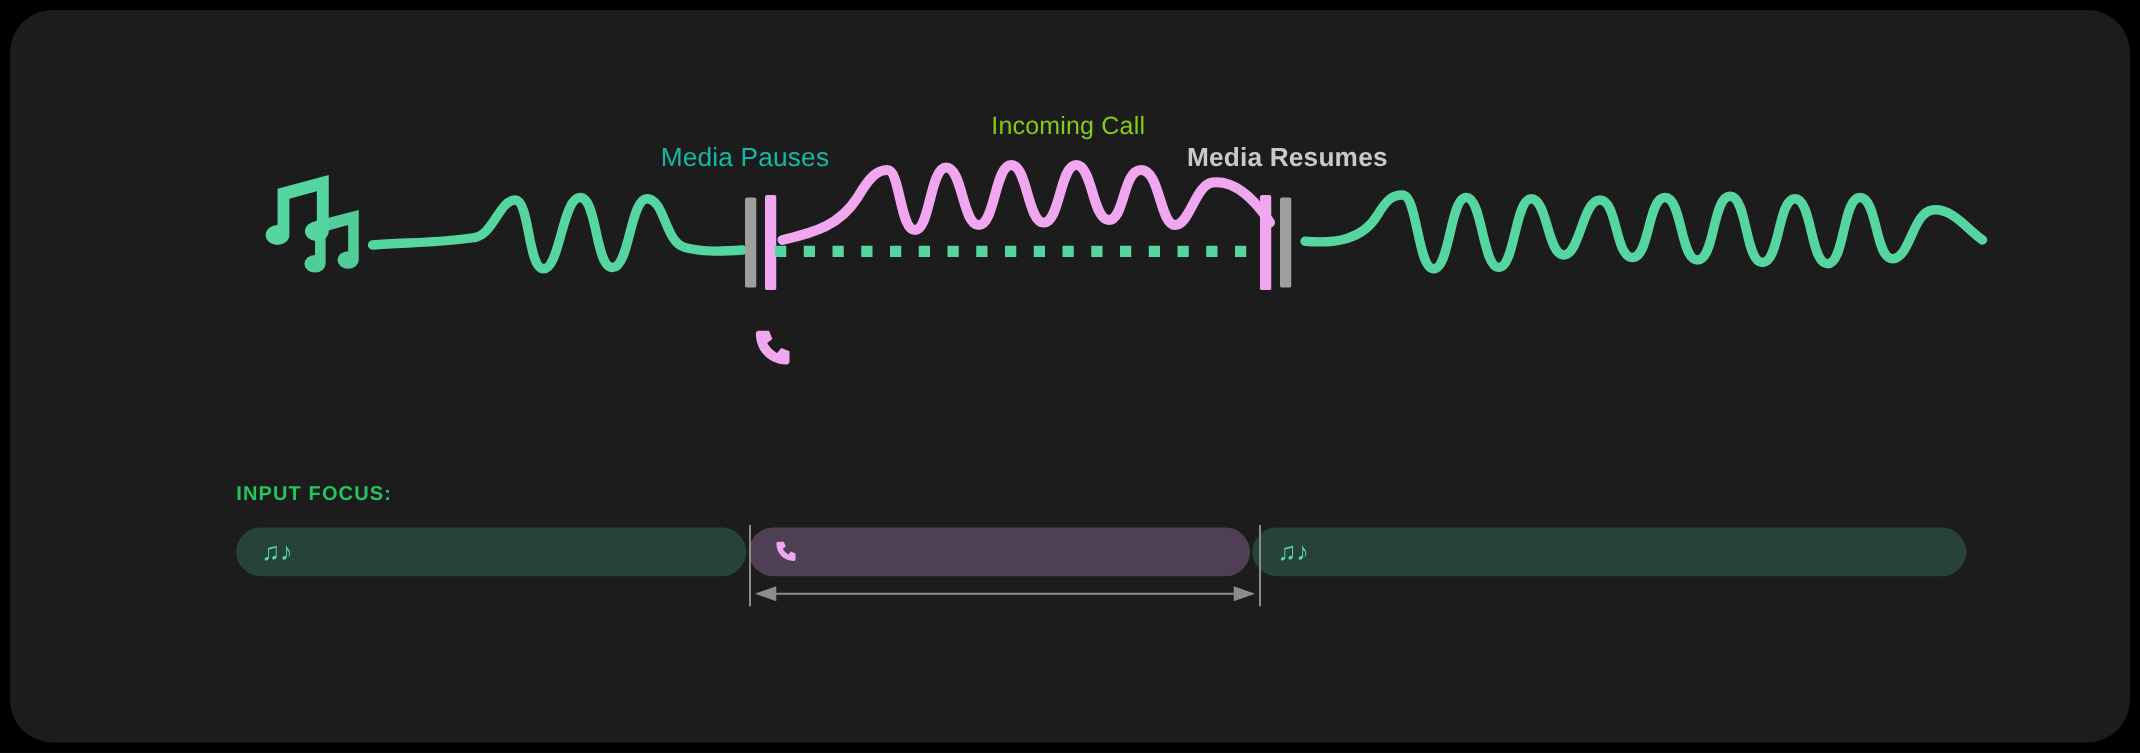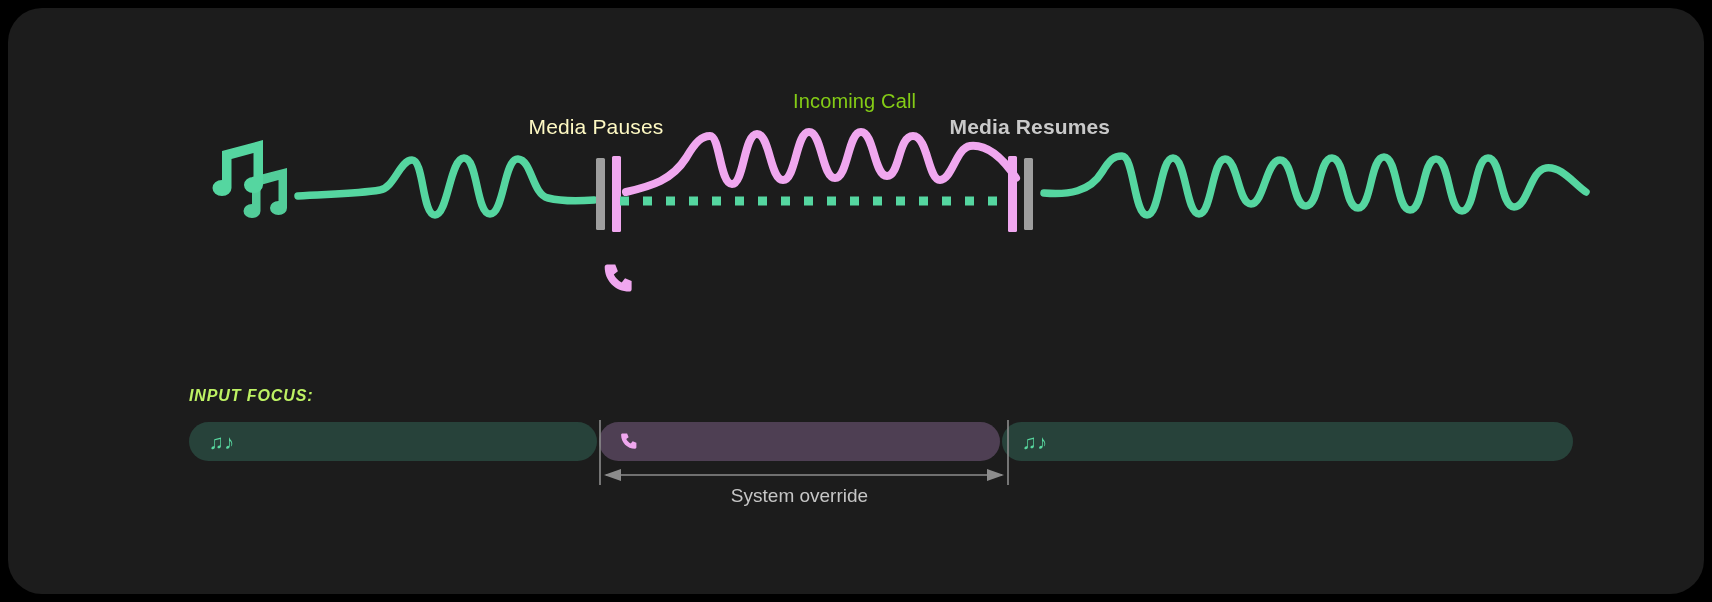--- a/index.html
+++ b/index.html
@@ -15,29 +15,29 @@
     overflow:hidden;
   }
   
   .timeline{position:absolute;left:0;top:0;width:1696px;height:340px;}
   .tl-svg{position:absolute;left:0;top:0;}
 
   .lbl{
     position:absolute;white-space:nowrap;
     font-size:21px;letter-spacing:.15px;
   }
-  .lbl-pause{color:#fef9c3;left:520.5px;top:106.5px;}
+  .lbl-pause{color:#14b8a6;left:520.5px;top:106.5px;}
   .lbl-resume{color:#c9c9c9;left:941.5px;top:106.5px;font-weight:bold;}
   .lbl-call{color:#84cc16;left:737px;top:82px;font-size:20px;margin-left:48px;}
 
   
   .focus-title{
     position:absolute;left:181px;top:379px;
-    color:#bef264;font-size:16px;font-weight:bold;
-    letter-spacing:.9px;white-space:nowrap;font-style:italic;
+    color:#22c55e;font-size:16px;font-weight:bold;
+    letter-spacing:.9px;white-space:nowrap;
   }
   .bar{
     position:absolute;height:39px;top:414px;
     border-radius:19.5px;
     display:flex;align-items:center;
   }
   .bar-glyph{
     font-size:20px;line-height:1;margin-left:20px;
     user-select:none;
   }
@@ -150,14 +150,13 @@
   </div>
 
   <svg class="measure" width="1696" height="246" viewBox="0 0 1696 246">
     <line x1="592" y1="72" x2="592" y2="137" stroke="#8c8c8c" stroke-width="1.6"></line>
     <line x1="1000" y1="72" x2="1000" y2="137" stroke="#8c8c8c" stroke-width="1.6"></line>
     <line x1="598" y1="127" x2="994" y2="127" stroke="#8c8c8c" stroke-width="1.6"></line>
     <path d="M596 127 L613 121 L613 133 z" fill="#8c8c8c"></path>
     <path d="M996 127 L979 121 L979 133 z" fill="#8c8c8c"></path>
   </svg>
 
-  <div class="sysolbl">System override</div>
 </div>
 
 </body></html>

